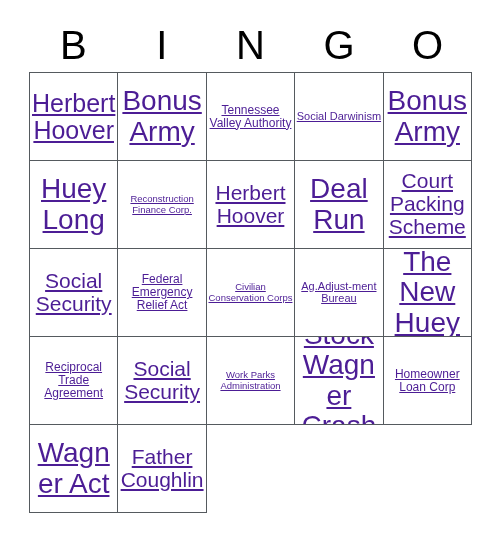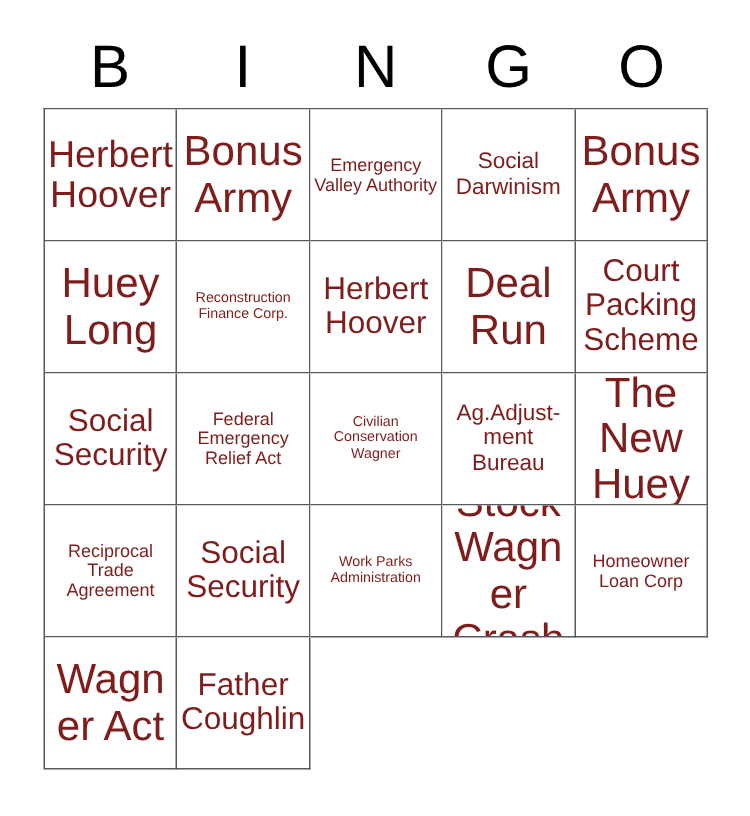--- a/index.html
+++ b/index.html
@@ -72,28 +72,29 @@
     background: #ffffff;
   }
 
   .cell-text {
     display: block;
     width: 100%;
     line-height: 1.08;
     word-wrap: break-word;
     overflow-wrap: break-word;
     hyphens: none;
-    color: #7f1d1d;
+    color: #4c1d95;
+    text-decoration: underline;
   }
 
   
   .sz-xl  { font-size: 28px; }
   .sz-lg  { font-size: 25px; }
   .sz-md  { font-size: 21px; }
-  .sz-sm  { font-size: 15px; }
+  .sz-sm  { font-size: 11px; }
   .sz-xs  { font-size: 12px; }
   .sz-xxs { font-size: 9.5px; }
 
   .free .cell-text { font-size: 26px; }
 </style>
 </head>
 <body>
 
 <div class="card">
 
@@ -107,21 +108,21 @@
 
   <div class="grid">
 
     <div class="cell">
         <span class="cell-text sz-lg">Herbert Hoover</span>
       </div>
     <div class="cell">
         <span class="cell-text sz-xl">Bonus Army</span>
       </div>
     <div class="cell">
-        <span class="cell-text sz-xs">Emergency Valley Authority</span>
+        <span class="cell-text sz-xs">Tennessee Valley Authority</span>
       </div>
     <div class="cell">
         <span class="cell-text sz-sm">Social Darwinism</span>
       </div>
     <div class="cell">
         <span class="cell-text sz-xl">Bonus Army</span>
       </div>
 
     <div class="cell">
         <span class="cell-text sz-xl">Huey Long</span>
@@ -139,21 +140,21 @@
         <span class="cell-text sz-md">Court Packing Scheme</span>
       </div>
 
     <div class="cell">
         <span class="cell-text sz-md">Social Security</span>
       </div>
     <div class="cell">
         <span class="cell-text sz-xs">Federal Emergency Relief Act</span>
       </div>
     <div class="cell">
-        <span class="cell-text sz-xxs">Civilian Conservation Wagner</span>
+        <span class="cell-text sz-xxs">Civilian Conservation Corps</span>
       </div>
 
     <div class="cell">
         <span class="cell-text sz-sm">Ag.Adjust-ment Bureau</span>
       </div>
     <div class="cell">
         <span class="cell-text sz-xl">The New Huey</span>
       </div>
     <div class="cell">
         <span class="cell-text sz-xs">Reciprocal Trade Agreement</span>

